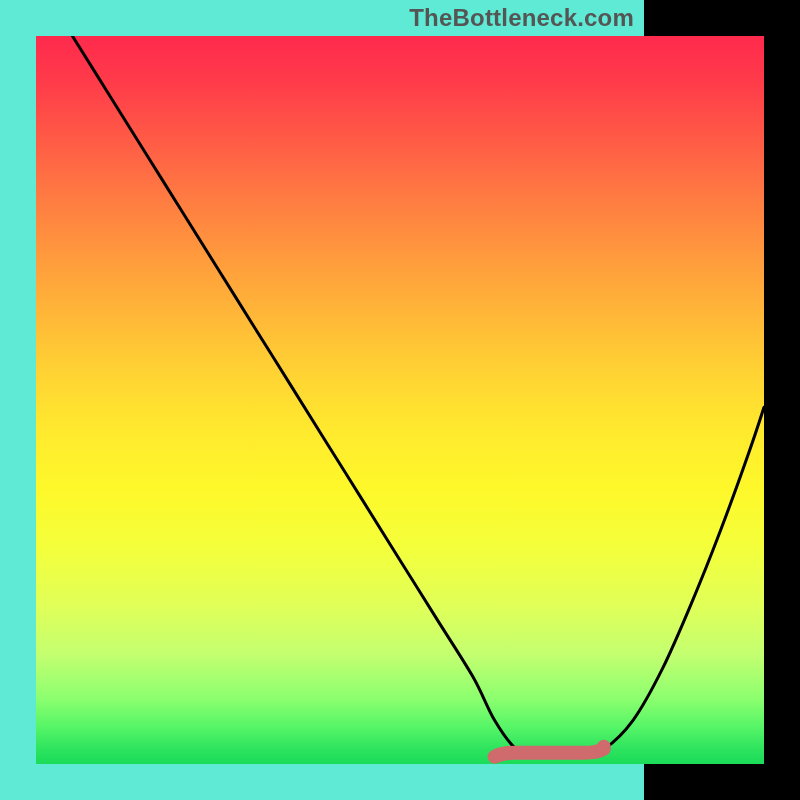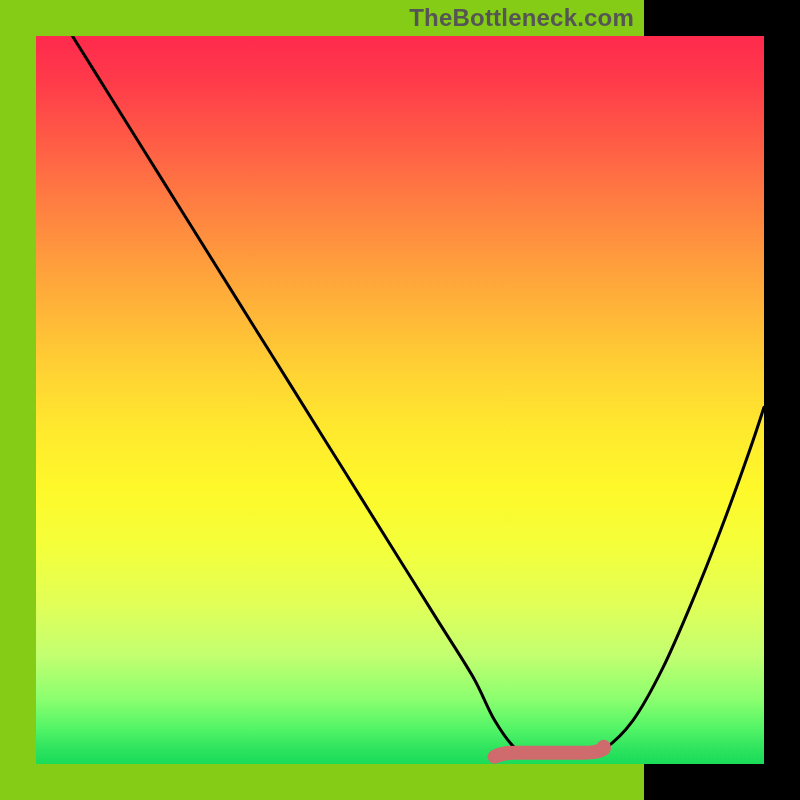--- a/index.html
+++ b/index.html
@@ -8,21 +8,21 @@
     width: 800px;
     height: 800px;
     background: #000;
     overflow: hidden;
     font-family: Arial, Helvetica, sans-serif;
   }
   .frame {
     position: relative;
     width: 644px;
     height: 800px;
-    background: #84cc16;
+    background: #5eead4;
   }
   .watermark {
     position: absolute;
     top: 4px;
     right: 10px;
     color: #555;
     font-size: 24px;
     font-weight: 600;
     letter-spacing: 0.2px;
     z-index: 10;

